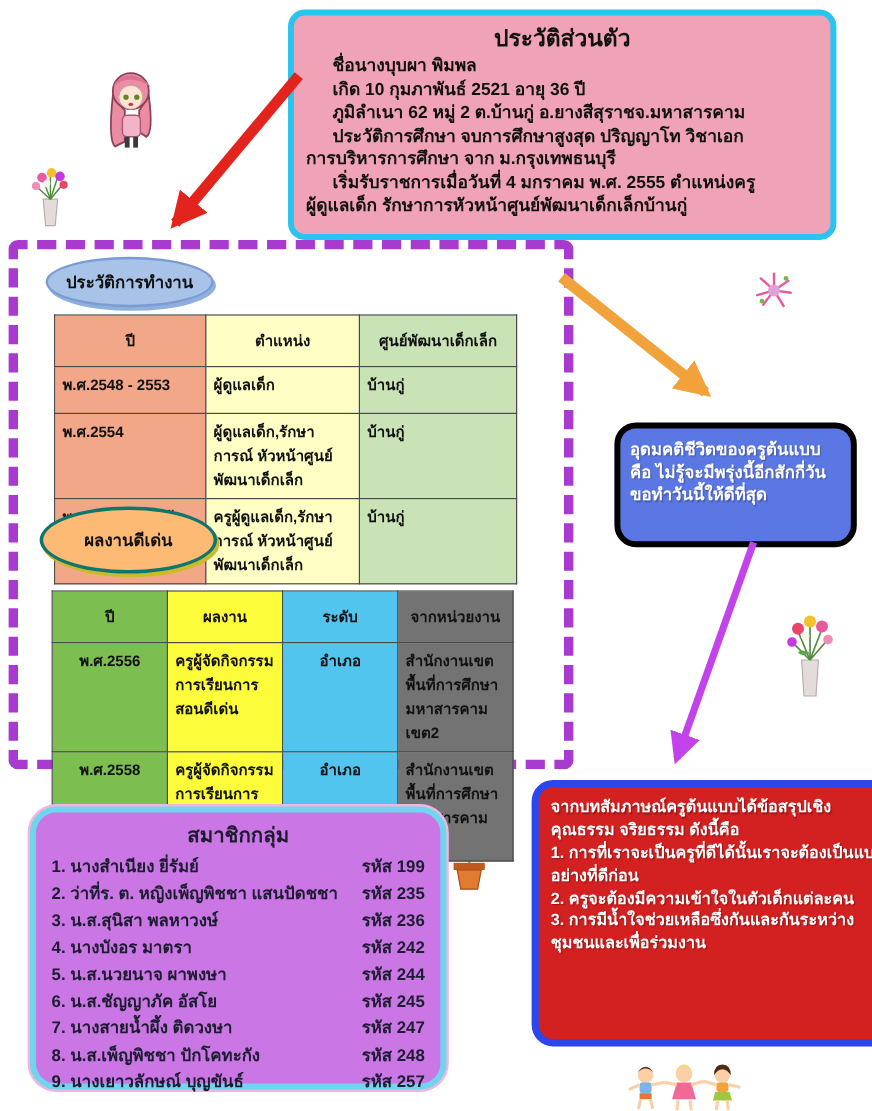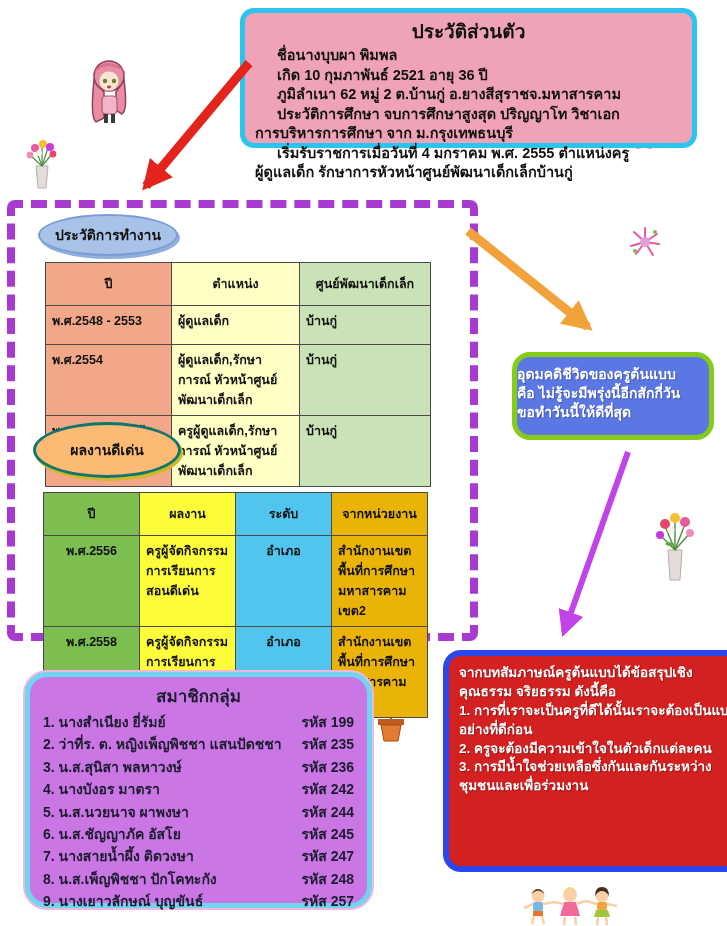--- a/index.html
+++ b/index.html
@@ -1,21 +1,21 @@
 <!DOCTYPE html>
 <html><head>
 <meta charset="utf-8">
 <style>
   html,body{margin:0;padding:0;background:#fff;}
   body{font-family:"Liberation Sans",sans-serif;}
   #page{position:relative;width:727px;height:926px;background:#ffffff;overflow:hidden;}
 
   
   .personal-box{
-    position:absolute;left:240px;top:8px;width:457px;height:140px;box-sizing:border-box;
+    position:absolute;left:240px;top:8px;width:457px;height:192px;box-sizing:border-box;
     background:#f0a3b6;border:5px solid #29c5ee;border-radius:14px;
     padding:3px 10px 4px 10px;color:#111;z-index:1;
   }
   .personal-box .title{text-align:center;font-weight:bold;font-size:19px;}
   .personal-box .line{font-weight:bold;font-size:14.5px;line-height:1.35;}
   .personal-box .ind{padding-left:22px;}
 
   .work-box{
     position:absolute;left:7px;top:200px;width:471px;height:441px;box-sizing:border-box;
     background:#ffffff;border:8px dashed #a93acf;border-radius:8px;z-index:1;
@@ -42,29 +42,29 @@
 
   .work-table{left:30px;top:54px;width:385px;}
   .work-table col.c1{width:126px}.work-table col.c2{width:128px}.work-table col.c3{width:131px}
   .work-table .c1bg{background:#f2a789}.work-table .c2bg{background:#ffffc5}.work-table .c3bg{background:#c9e2b6}
   .work-table th{height:32px;}
   .work-table td{height:28px;}
 
   .awards-table{left:28px;top:284px;width:385px;}
   .awards-table col{width:96px;}
   .awards-table .a1{background:#7cbe50}.awards-table .a2{background:#fcfc3a}
-  .awards-table .a3{background:#52c5ee}.awards-table .a4{background:#eab308}
+  .awards-table .a3{background:#52c5ee}.awards-table .a4{background:#737373}
   .awards-table th{height:32px;}
   .awards-table td{height:48px;}
   .awards-table td.center{text-align:center;margin-left:47px;}
 
   .idea-box{
-    position:absolute;left:512px;top:352px;width:202px;height:88px;box-sizing:border-box;
-    background:#5b77e3;border:5px solid #84cc16;border-radius:18px;
-    padding:8px 0;color:#fff;z-index:1;
+    position:absolute;left:512px;top:352px;width:202px;height:104px;box-sizing:border-box;
+    background:#5b77e3;border:5px solid #000000;border-radius:18px;
+    padding:8px 8px;color:#fff;z-index:1;
   }
   .idea-box .line{font-weight:bold;font-size:14px;line-height:1.35;text-shadow:1px 1px 1px rgba(0,0,0,.25);}
 
   .conclusion-box{
     position:absolute;left:443px;top:650px;width:312px;height:222px;box-sizing:border-box;
     background:#d32020;border:6px solid #2b46eb;border-radius:18px;
     padding:8px 10px;color:#fff;z-index:1;
   }
   .conclusion-box p{margin:0;font-weight:bold;font-size:13.5px;line-height:1.4;text-shadow:1px 1px 1px rgba(0,0,0,.3);}
 

